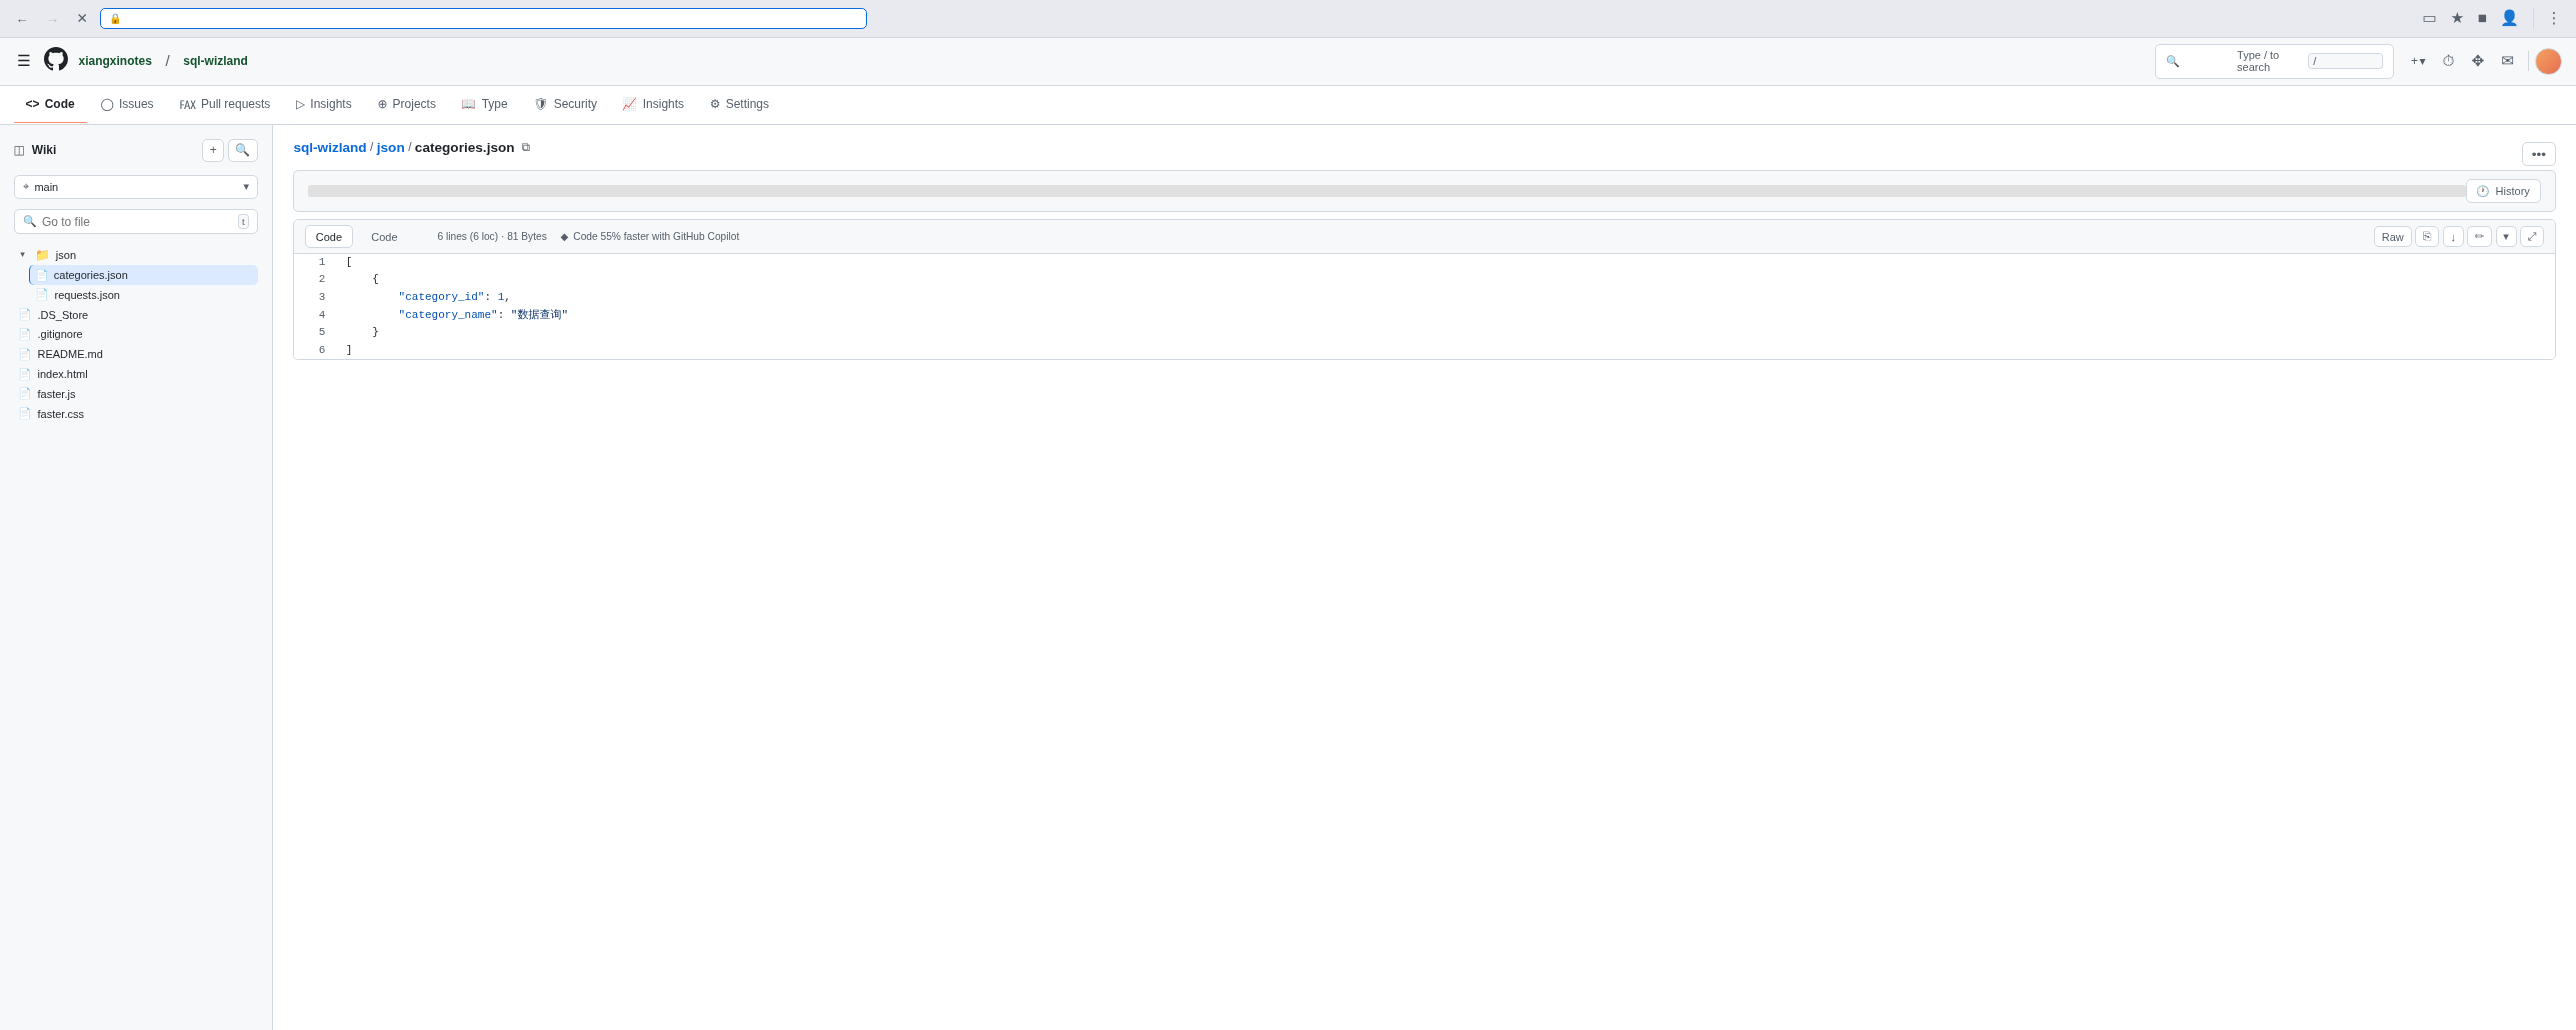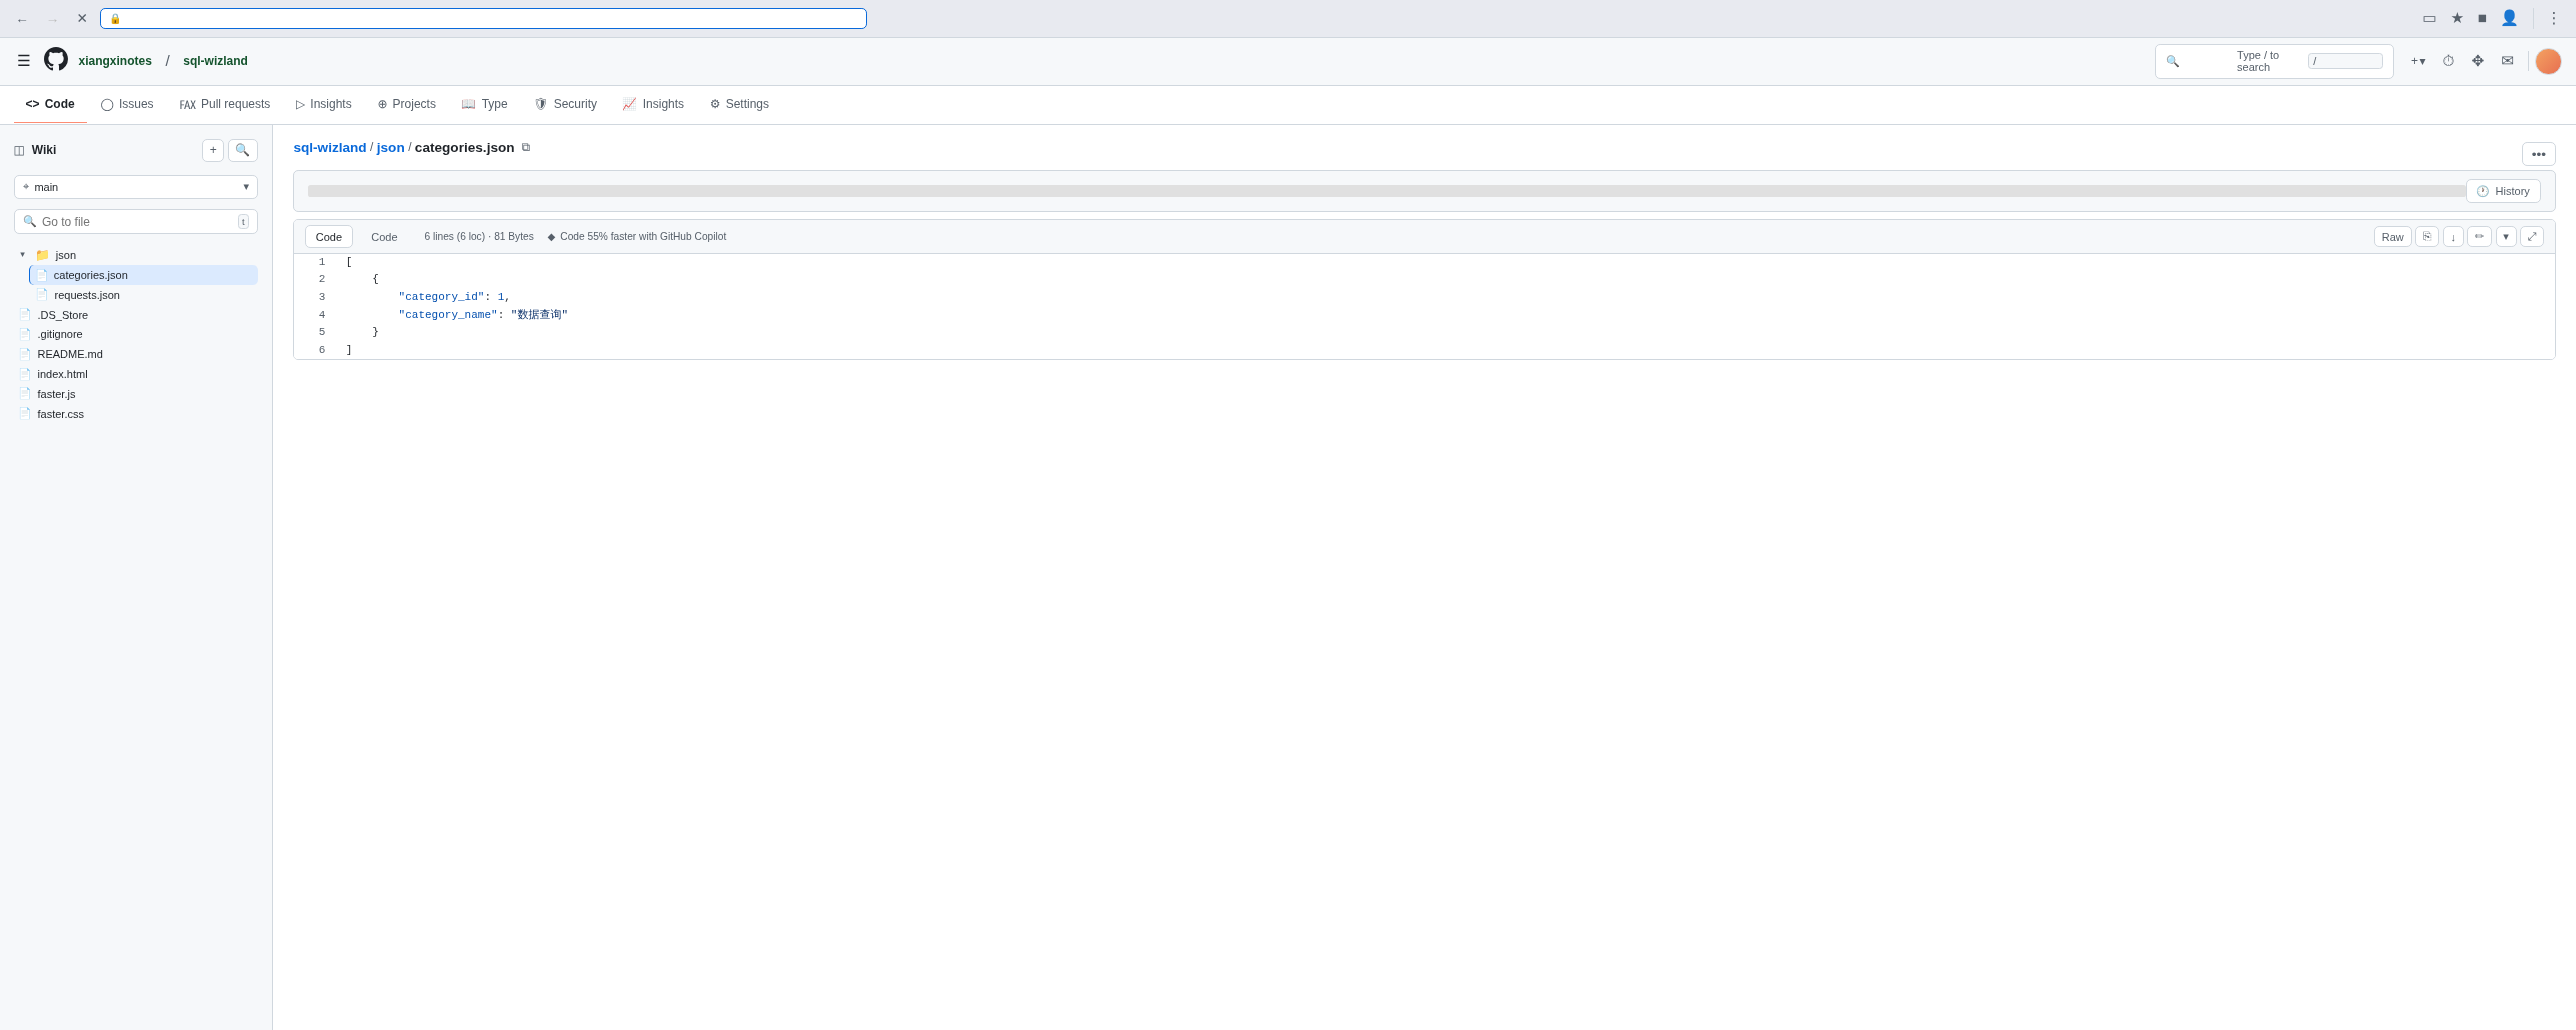--- a/index.html
+++ b/index.html
@@ -391,21 +391,21 @@
       color: #57606a;
     }
     .code-tab.active {
       background: #fff;
       border-color: #d0d7de;
       color: #1f2328;
     }
     .code-meta {
       font-size: 10.2px;
       color: #57606a;
-      margin-left: 9px;
+      margin-left: 22px;
     }
     .copilot-badge {
       display: flex;
       align-items: center;
       gap: 5.1px;
       font-size: 10.2px;
       color: #57606a;
       margin-left: 6.8px;
     }
     .code-actions {

